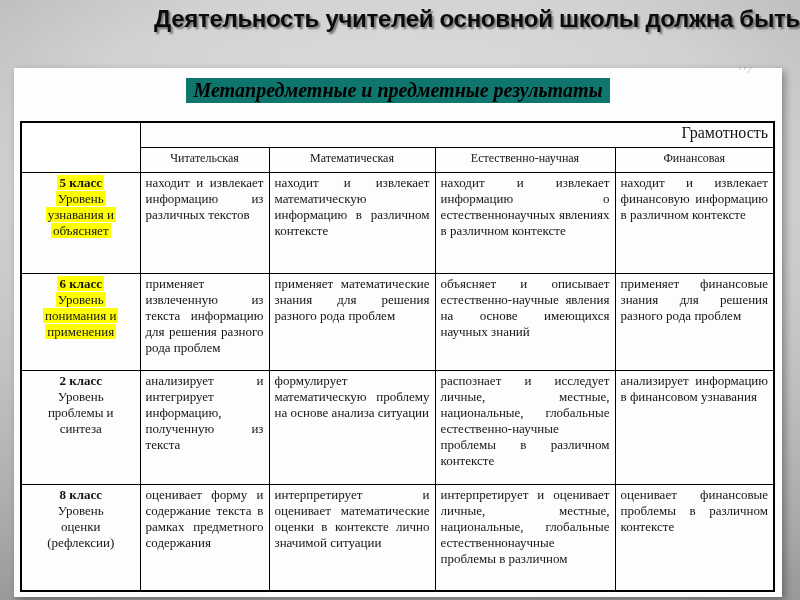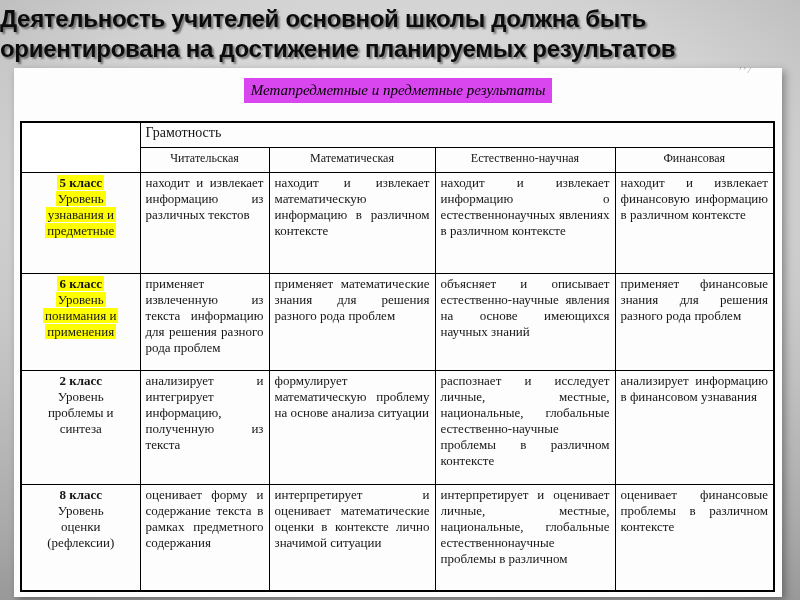--- a/index.html
+++ b/index.html
@@ -2,63 +2,62 @@
 <html><head>
 <meta charset="utf-8">
 <style>
   html,body{margin:0;padding:0;}
   body{
     width:800px;height:600px;overflow:hidden;position:relative;
     background:radial-gradient(ellipse 120% 95% at 50% 32%, #e4e4e4 0%, #d2d2d2 38%, #a9a9a9 72%, #7e7e7e 100%);
     font-family:"Liberation Serif", serif;
   }
   .slide-title{
-    position:absolute;top:4px;left:0;right:0;text-align:left;
+    position:absolute;top:4px;left:0;right:0;text-align:right;
     font-family:"Liberation Sans", sans-serif;font-weight:bold;
     font-size:24px;line-height:30px;color:#0c0c0c;letter-spacing:-0.3px;
     text-shadow:2px 2px 2px rgba(0,0,0,0.45);
   }
   .panel{
     position:absolute;left:14px;top:68px;width:768px;height:529px;
     background:#fdfdfd;box-shadow:3px 3px 8px rgba(0,0,0,0.35);
   }
   .corner-frag{
     position:absolute;top:-3px;right:30px;color:#9a9a9a;font-size:10px;
     letter-spacing:2px;overflow:hidden;height:8px;
   }
   .doc-heading{position:absolute;top:10px;left:0;width:100%;text-align:center;}
   .doc-heading .mark{
-    display:inline-block;background:#d946ef;color:#000;
-    font-weight:normal;font-style:italic;font-size:15px;line-height:24px;
+    display:inline-block;background:#0f766e;color:#000;
+    font-weight:bold;font-style:italic;font-size:20px;line-height:24px;
     padding:0 7px 1px 7px;
   }
   table.grid{
     position:absolute;left:6px;top:53px;width:753px;height:471px;
     border-collapse:collapse;table-layout:fixed;
     font-size:13px;line-height:16px;color:#151515;
     border:2px solid #000;
   }
   table.grid td{border:1px solid #000;padding:2px 5px;vertical-align:top;overflow:hidden;}
   td.corner-cell{background:#fff;}
-  td.group-head{font-size:14px;text-align:left;padding:1px 2px;height:18px;vertical-align:middle;}
+  td.group-head{font-size:16px;text-align:right;padding:1px 2px;height:18px;vertical-align:middle;}
   td.col-head{font-size:12px;text-align:center;height:19px;vertical-align:middle;}
   tr.r1{height:95px;} tr.r2{height:91px;} tr.r3{height:107px;} tr.r4{height:100px;}
   td.grade-cell{text-align:center;padding-top:3px;margin-top:28px;}
   .grade{font-weight:bold;}
   .lvl-line{display:block;}
   .hl .grade span,.hl .lvl-line span{background:#ffff00;padding:0 2px;}
   td.body-cell{text-align:justify;}
   tr.r4 .cellwrap{max-height:100px;overflow:hidden;}
 </style>
 </head>
 <body>
 
 <div class="slide-title">
   <div>Деятельность учителей основной школы должна быть</div>
-  <div>ориентирована на достижение планируемых результатов</div>
 </div>
 
 <div class="panel">
   <div class="corner-frag">’’⁄</div>
 
   <div class="doc-heading">
     <span class="mark">Метапредметные и предметные результаты</span>
   </div>
 
   <table class="grid">
@@ -79,21 +78,21 @@
       <td class="col-head">Математическая</td>
       <td class="col-head">Естественно-научная</td>
       <td class="col-head">Финансовая</td>
     </tr>
 
     <tr class="r1">
       <td class="grade-cell hl">
         <div class="grade"><span>5 класс</span></div>
         <span class="lvl-line"><span>Уровень</span></span>
         <span class="lvl-line"><span>узнавания и</span></span>
-        <span class="lvl-line"><span>предметные</span></span>
+        <span class="lvl-line"><span>объясняет</span></span>
       </td>
       <td class="body-cell">
             <div class="cellwrap">находит и извлекает информацию из различных текстов</div>
           </td>
       <td class="body-cell">
             <div class="cellwrap">находит и извлекает математическую информацию в различном контексте</div>
           </td>
       <td class="body-cell">
             <div class="cellwrap">находит и извлекает информацию о естественнонаучных явлениях в различном контексте</div>
           </td>

